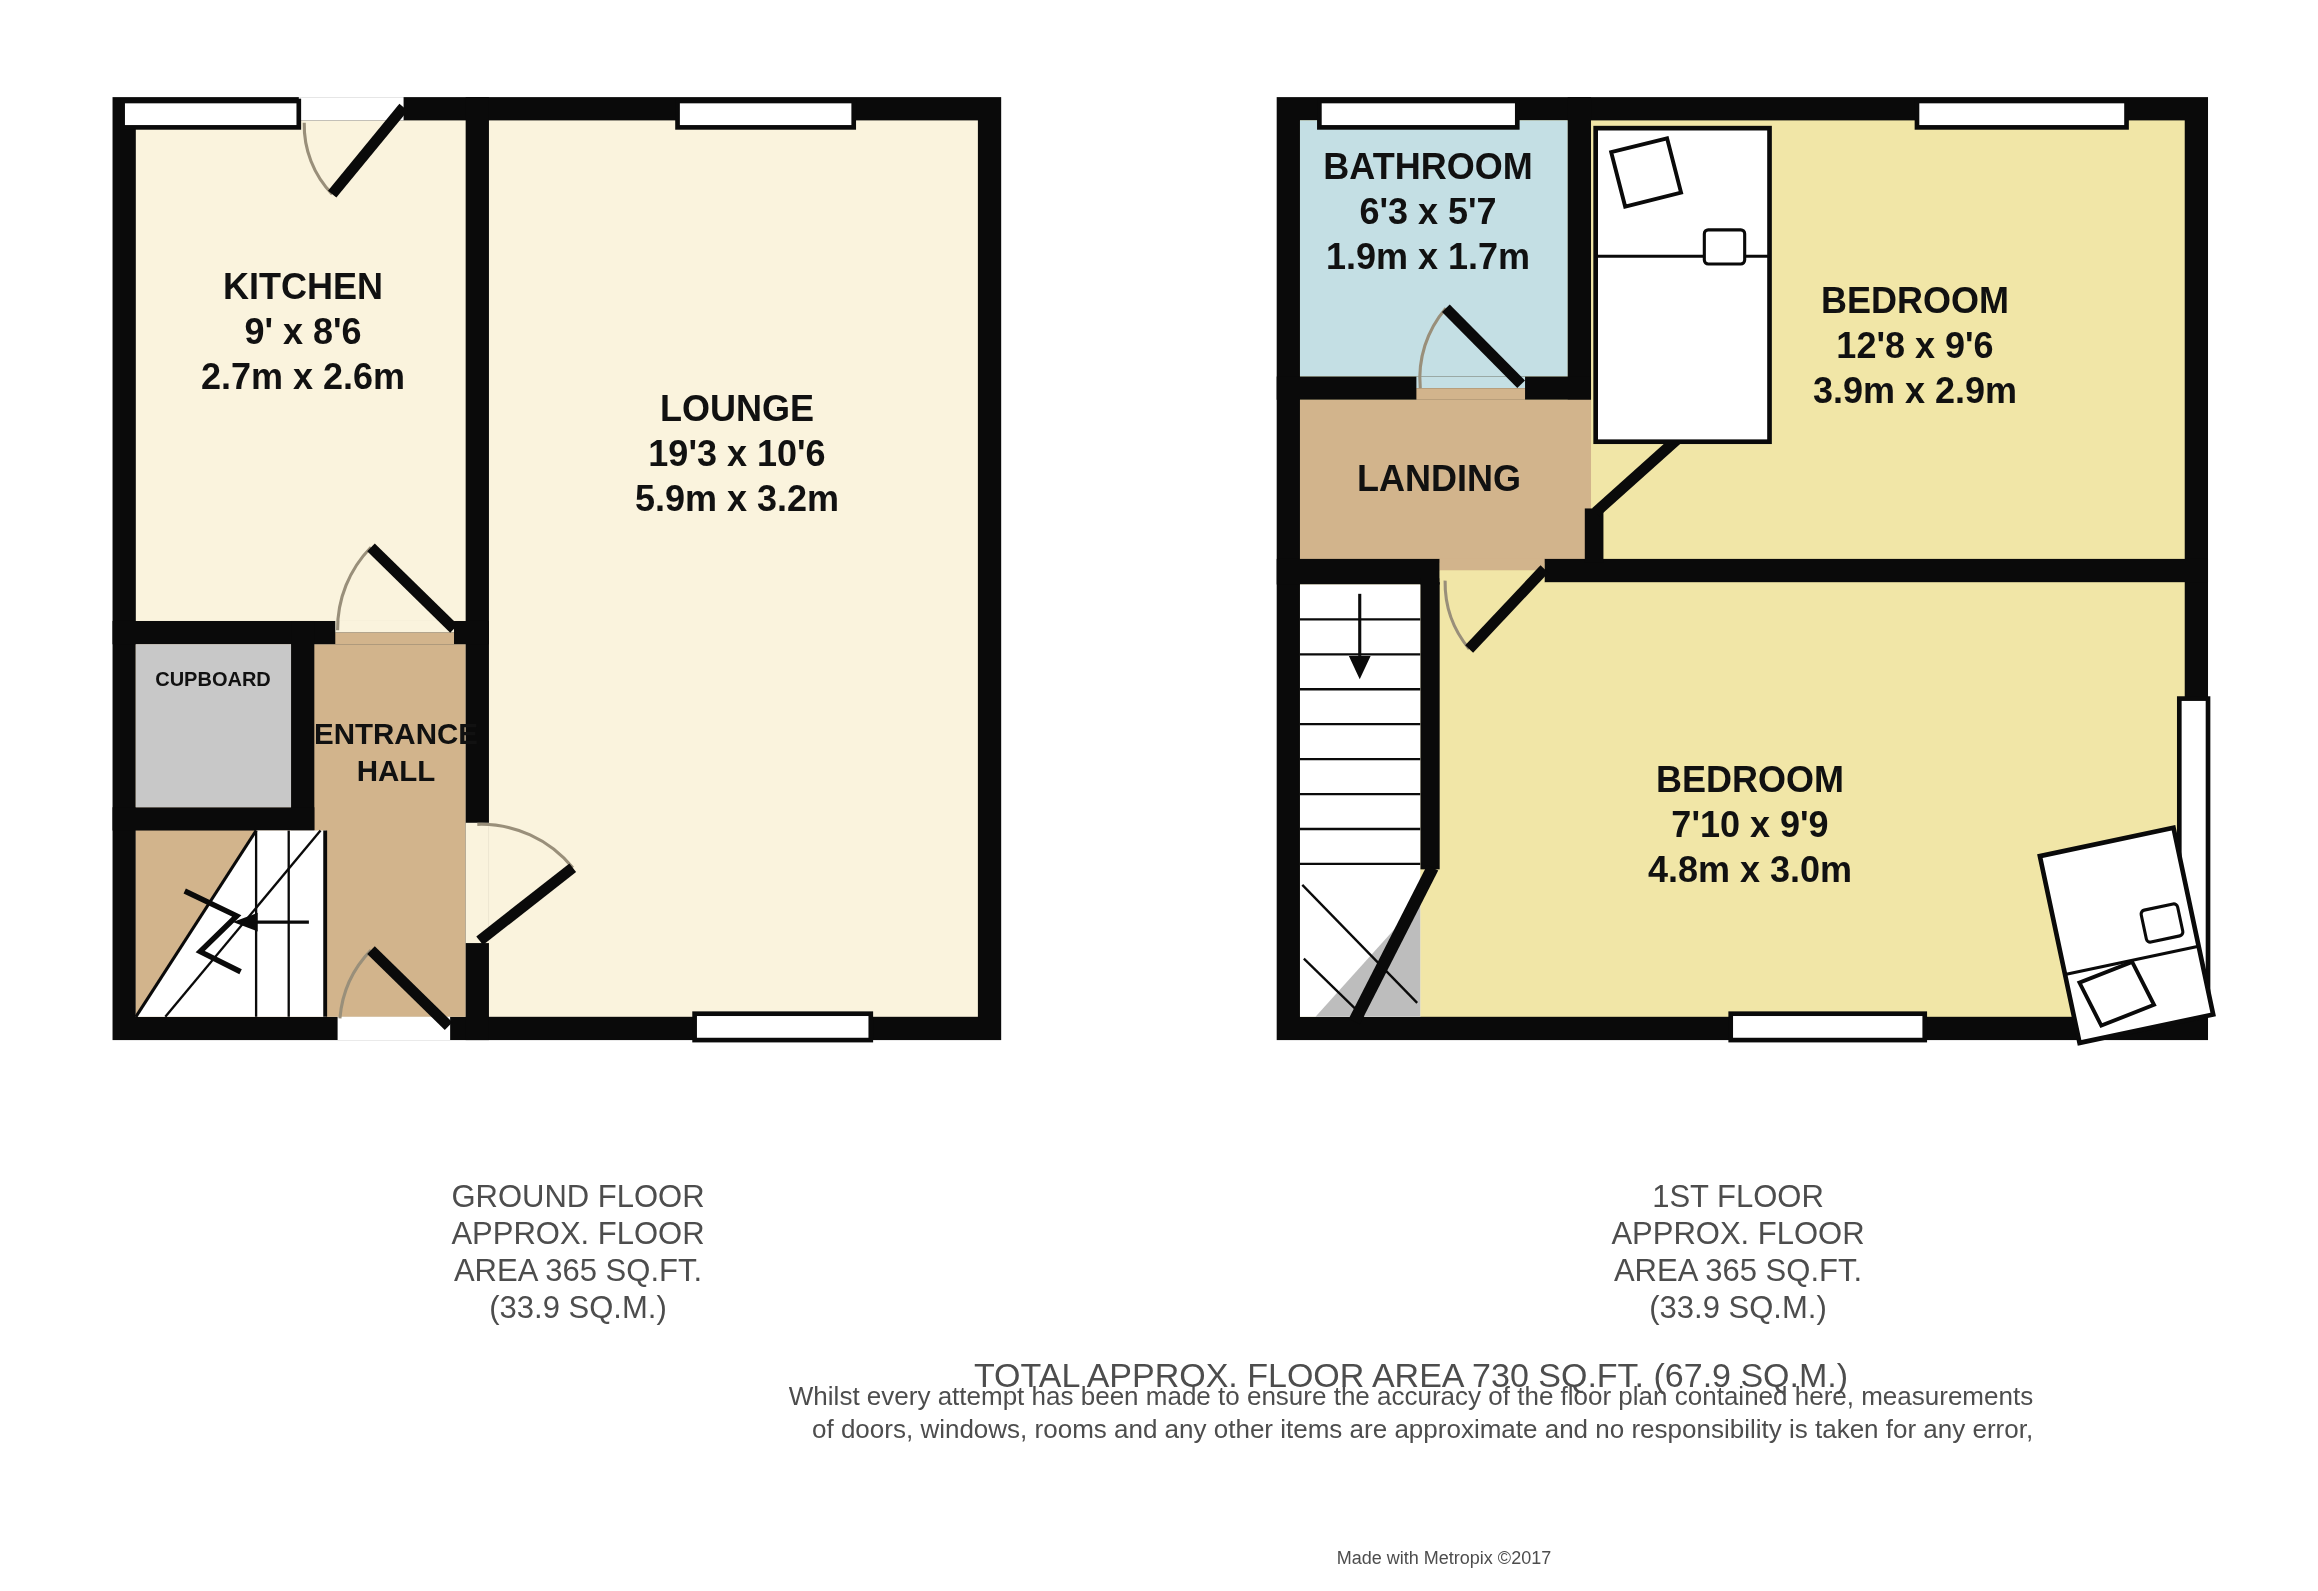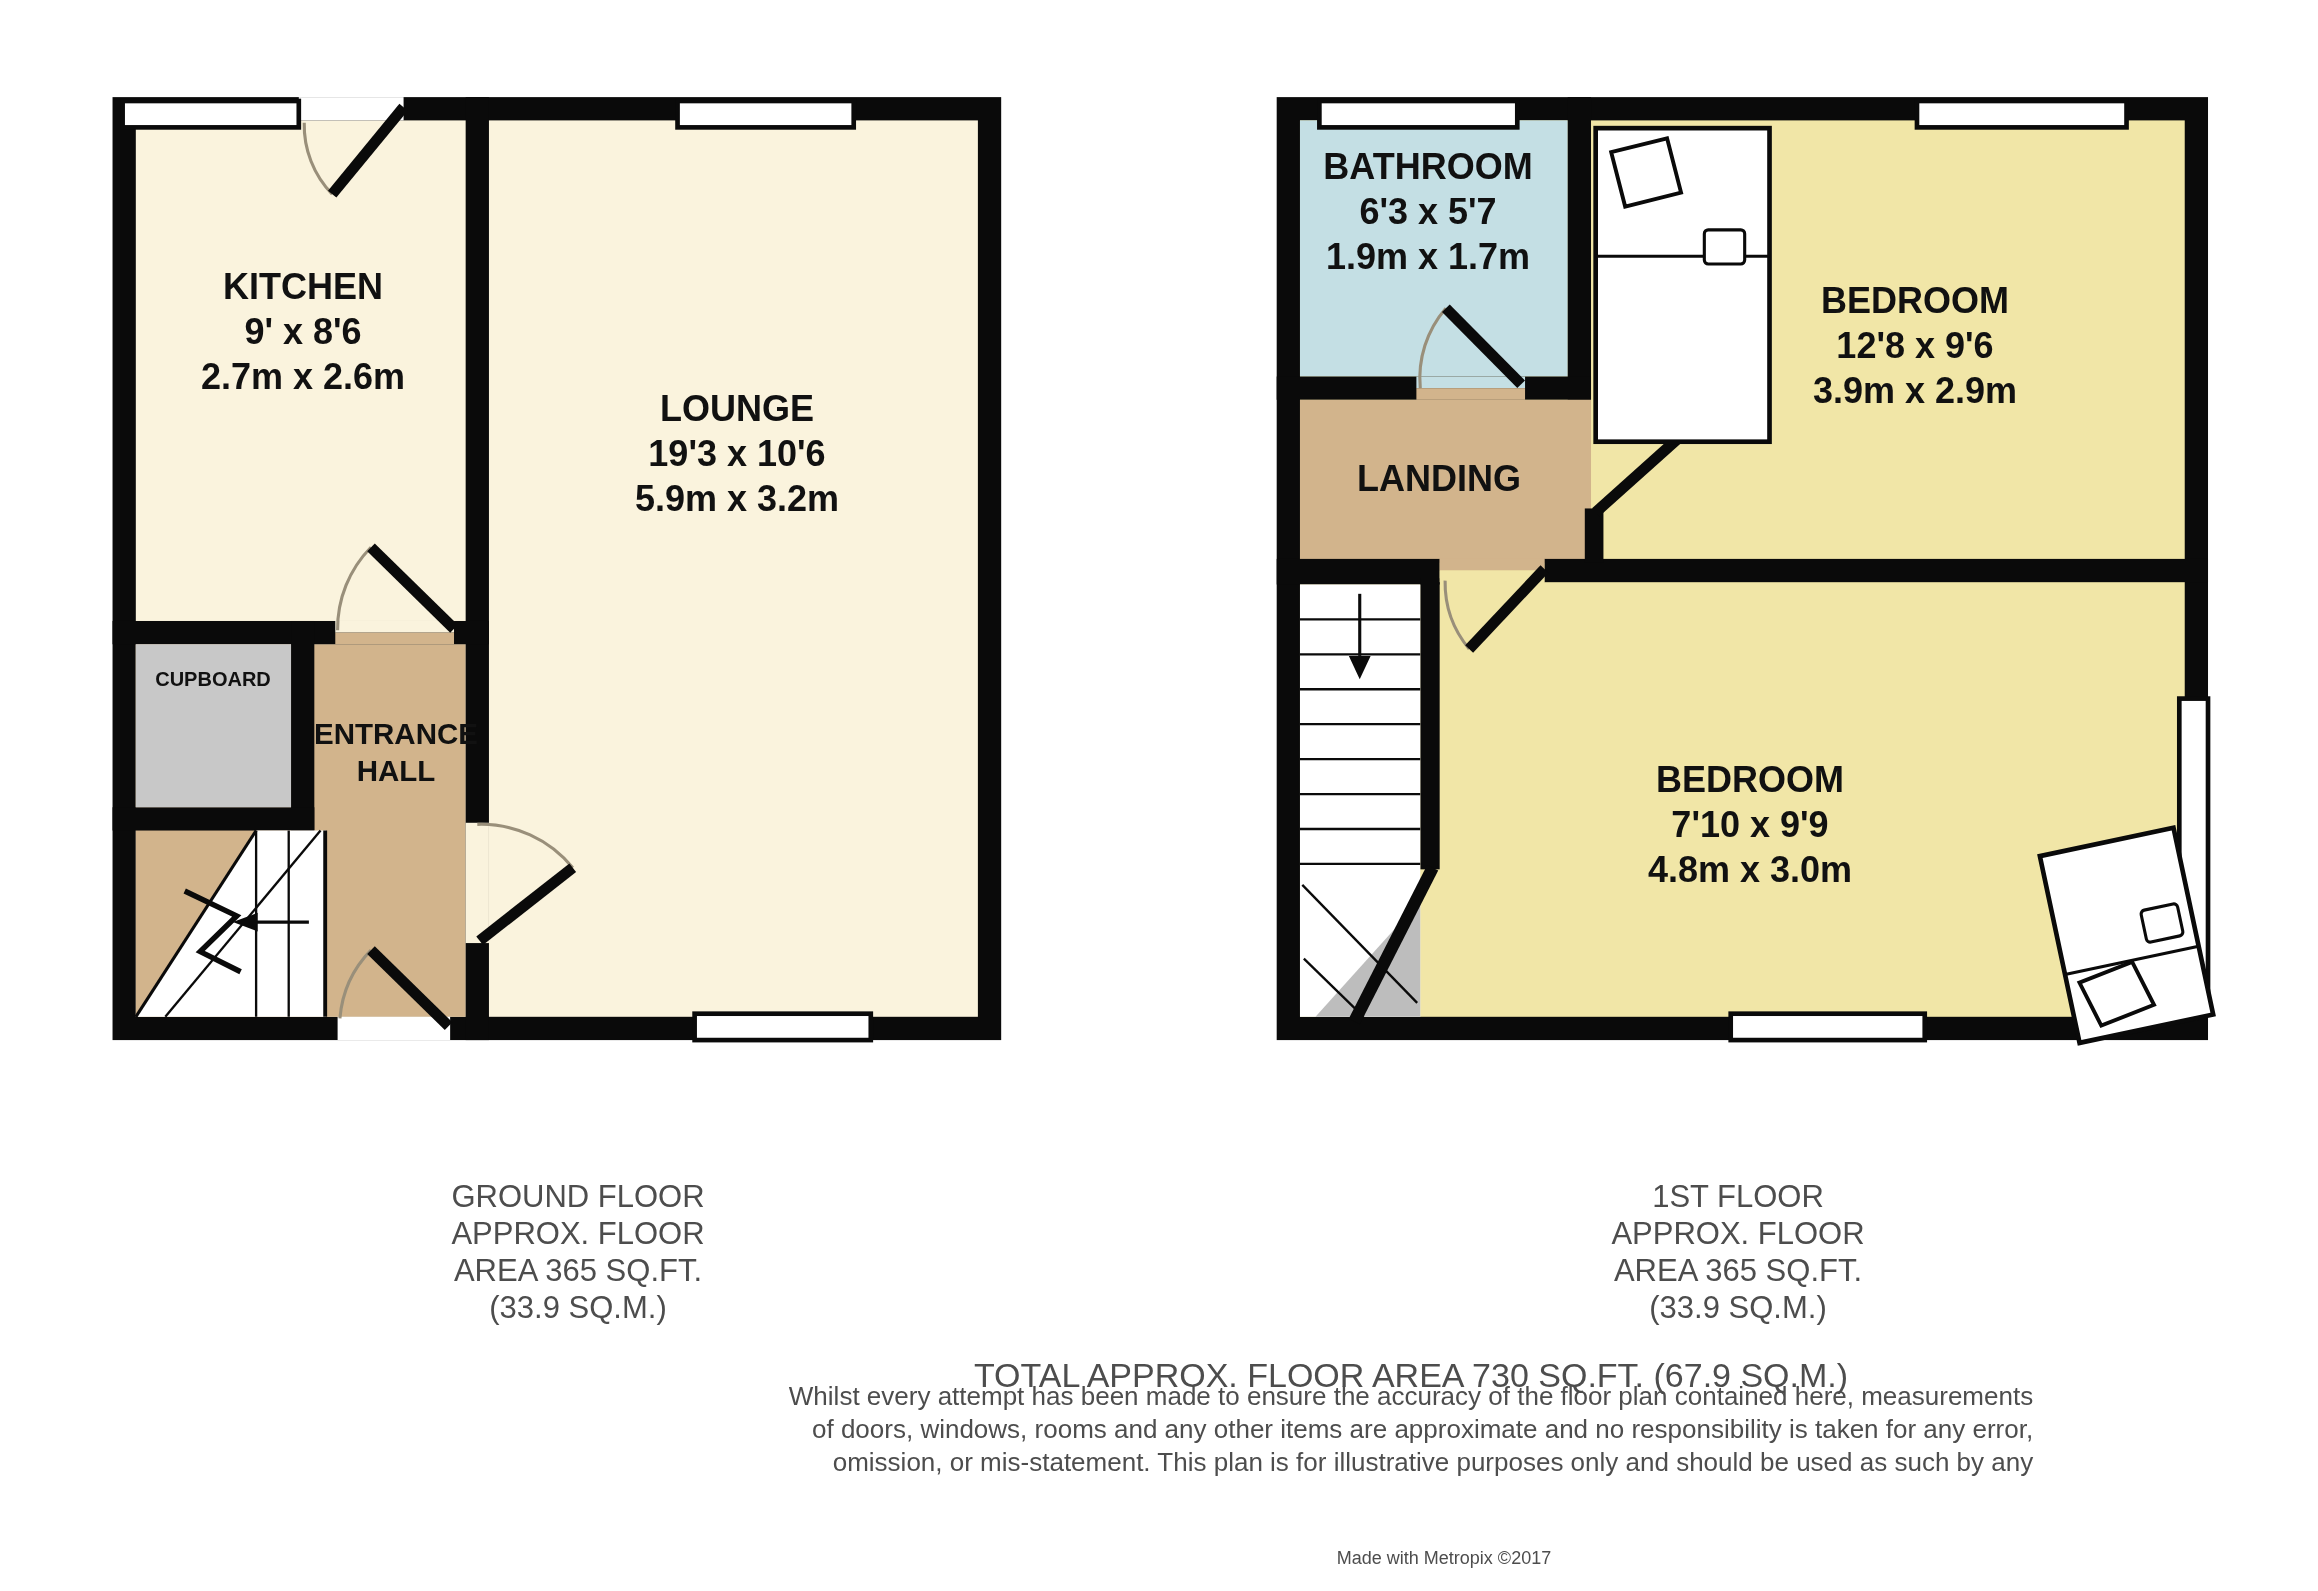--- a/index.html
+++ b/index.html
@@ -213,17 +213,16 @@
   <div>APPROX. FLOOR</div>
   <div>AREA 365 SQ.FT.</div>
   <div>(33.9 SQ.M.)</div>
 </div>
 
 <div class="total-line" style="left:1411px;top:1356px;">TOTAL APPROX. FLOOR AREA 730 SQ.FT. (67.9 SQ.M.)</div>
 
 <div class="disclaimer" style="left:1411px;top:1380px;">
   <div>Whilst every attempt has been made to ensure the accuracy of the floor plan contained here, measurements</div>
   <div>of doors, windows, rooms and any other items are approximate and no responsibility is taken for any error,</div>
-  <div>omission, or mis-statement. This plan is for illustrative purposes only and should be used as such by any</div>
 </div>
 
 <div class="credit" style="left:1444px;top:1548px;">Made with Metropix ©2017</div>
 
 
 </body></html>

